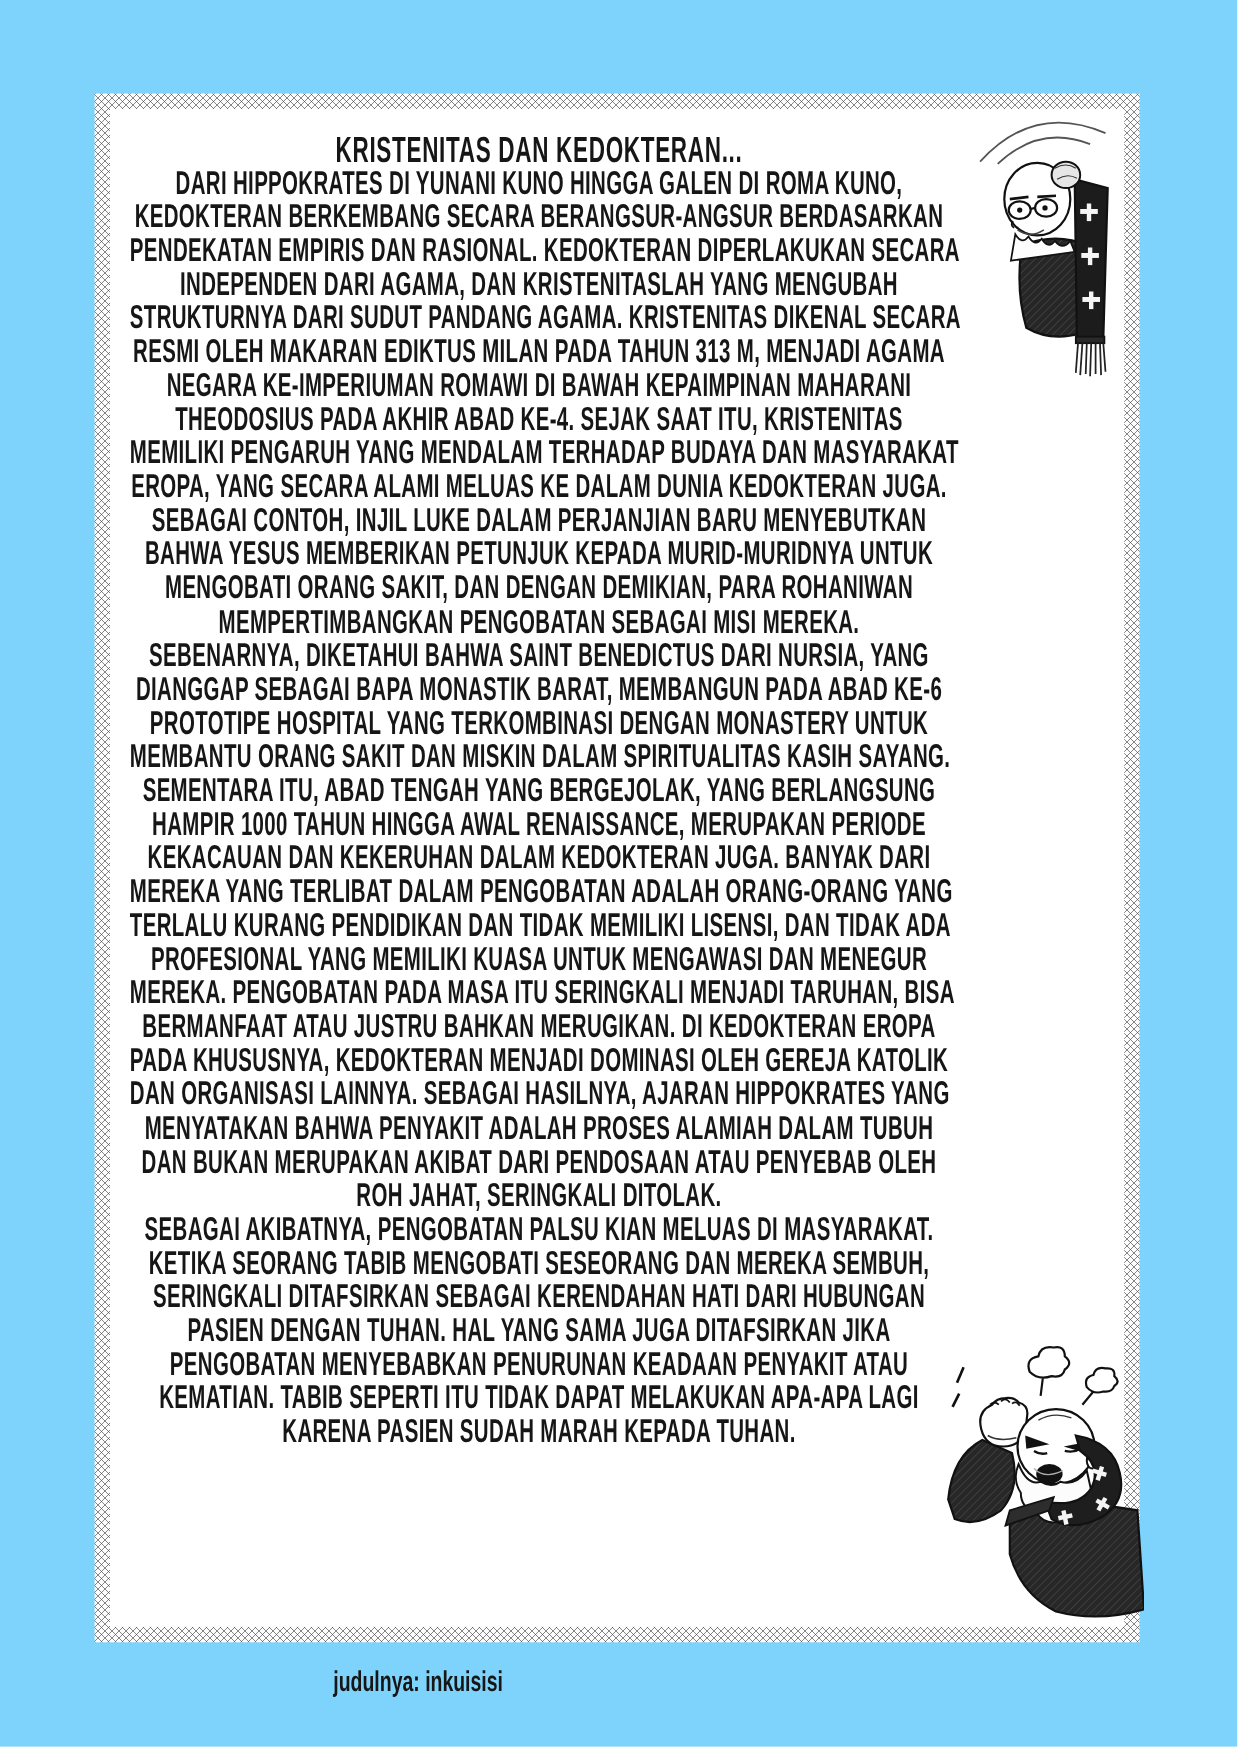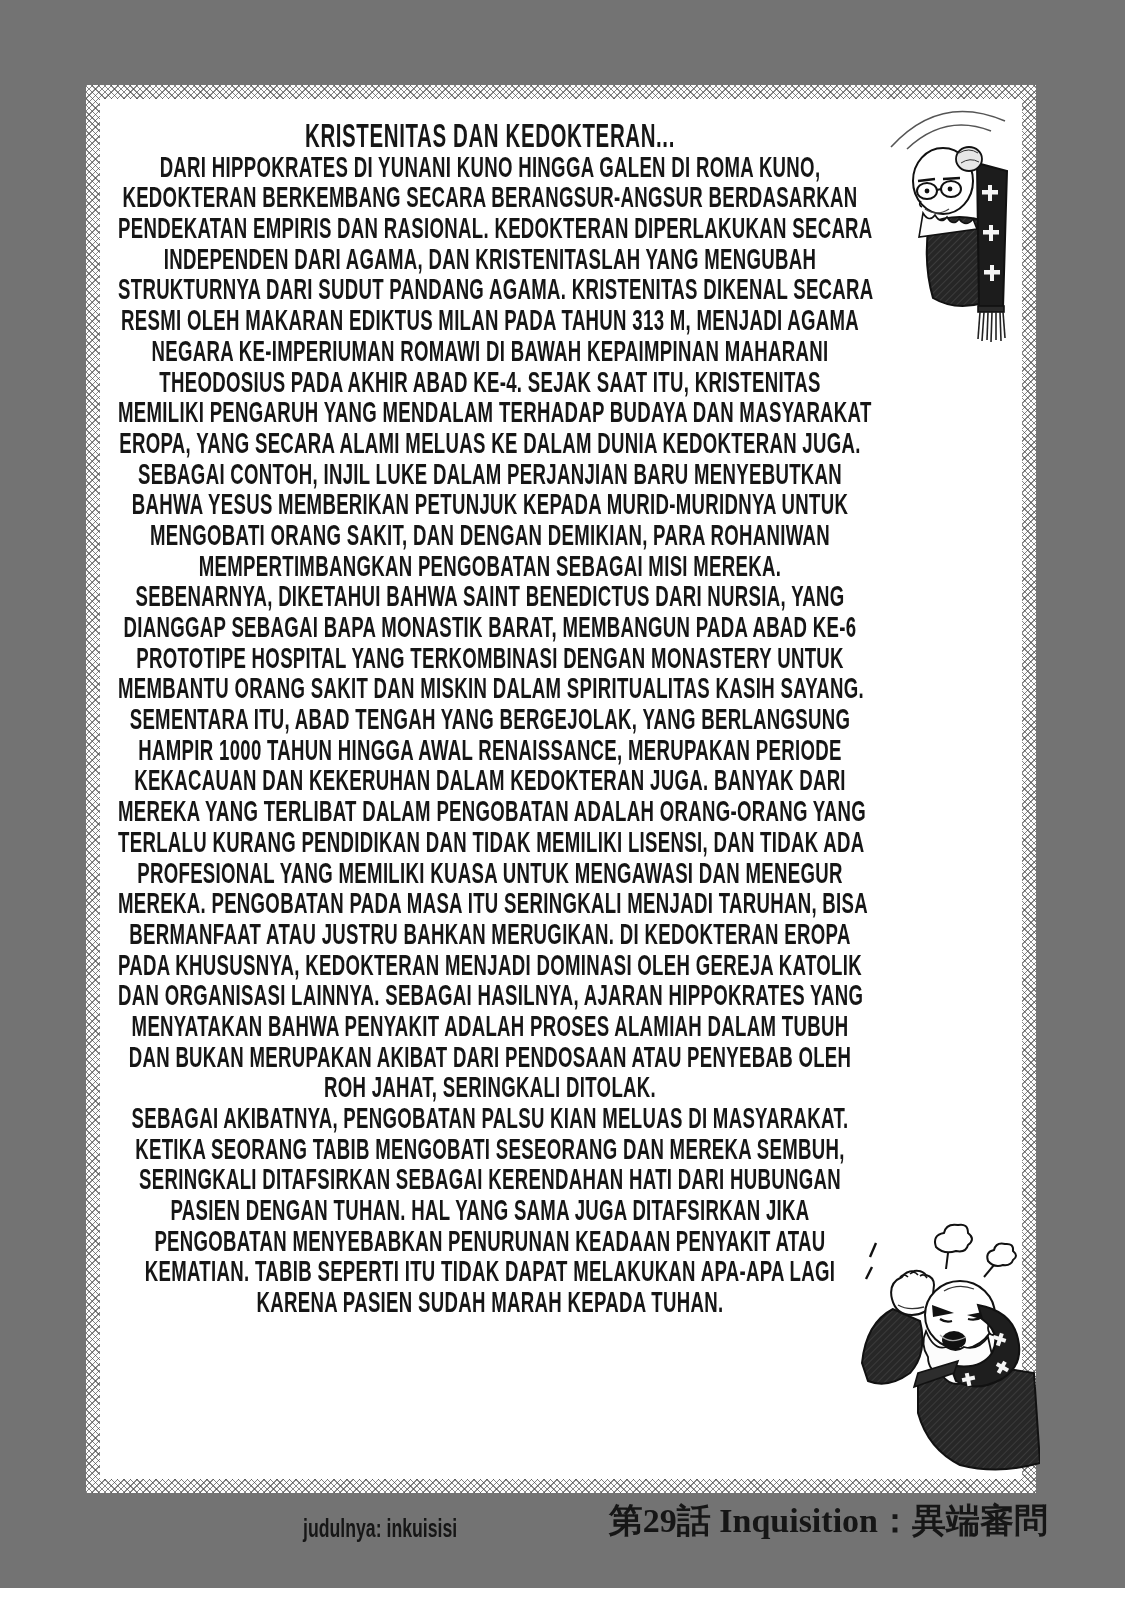--- a/index.html
+++ b/index.html
@@ -1,16 +1,16 @@
 <!DOCTYPE html>
 <html><head>
 <meta charset="utf-8">
 <style>
   html,body{margin:0;padding:0;background:#ffffff;}
-  .page{position:relative;width:1125px;height:1588px;background:#737373;overflow:hidden;
+  .page{position:relative;width:1125px;height:1588px;background:#7dd3fc;overflow:hidden;
         font-family:"Liberation Sans",sans-serif;color:#1a1a1a;}
   
   .frame{position:absolute;left:86px;top:85px;width:950px;height:1408px;z-index:1;
      background-color:#fdfdfd;
      background-image:
        repeating-linear-gradient(45deg, rgba(70,70,70,.65) 0 1px, transparent 1px 4.5px),
        repeating-linear-gradient(135deg, rgba(70,70,70,.65) 0 1px, transparent 1px 4.5px);}
   .frame-inner{position:absolute;left:14px;top:14px;right:14px;bottom:14px;background:#ffffff;}
   
   .text-block{position:absolute;left:-110px;top:121px;width:1200px;z-index:3;
@@ -191,14 +191,13 @@
         <rect x="148" y="152" width="13" height="4" transform="rotate(30 154 154)"></rect>
         <rect x="118" y="160" width="4" height="13" transform="rotate(-12 120 166)"></rect>
         <rect x="114" y="164" width="13" height="4" transform="rotate(-12 120 166)"></rect>
       </g>
     </g>
 
     <path d="M70,160 L110,148 L106,160 L66,174 Z" fill="#2d2d2d" stroke="#111" stroke-width="1.6"></path>
   </svg>
 
   <div class="footer-left">judulnya: inkuisisi</div>
-  <div class="footer-right">第29話 Inquisition：異端審問</div>
 </div>
 
 </body></html>

